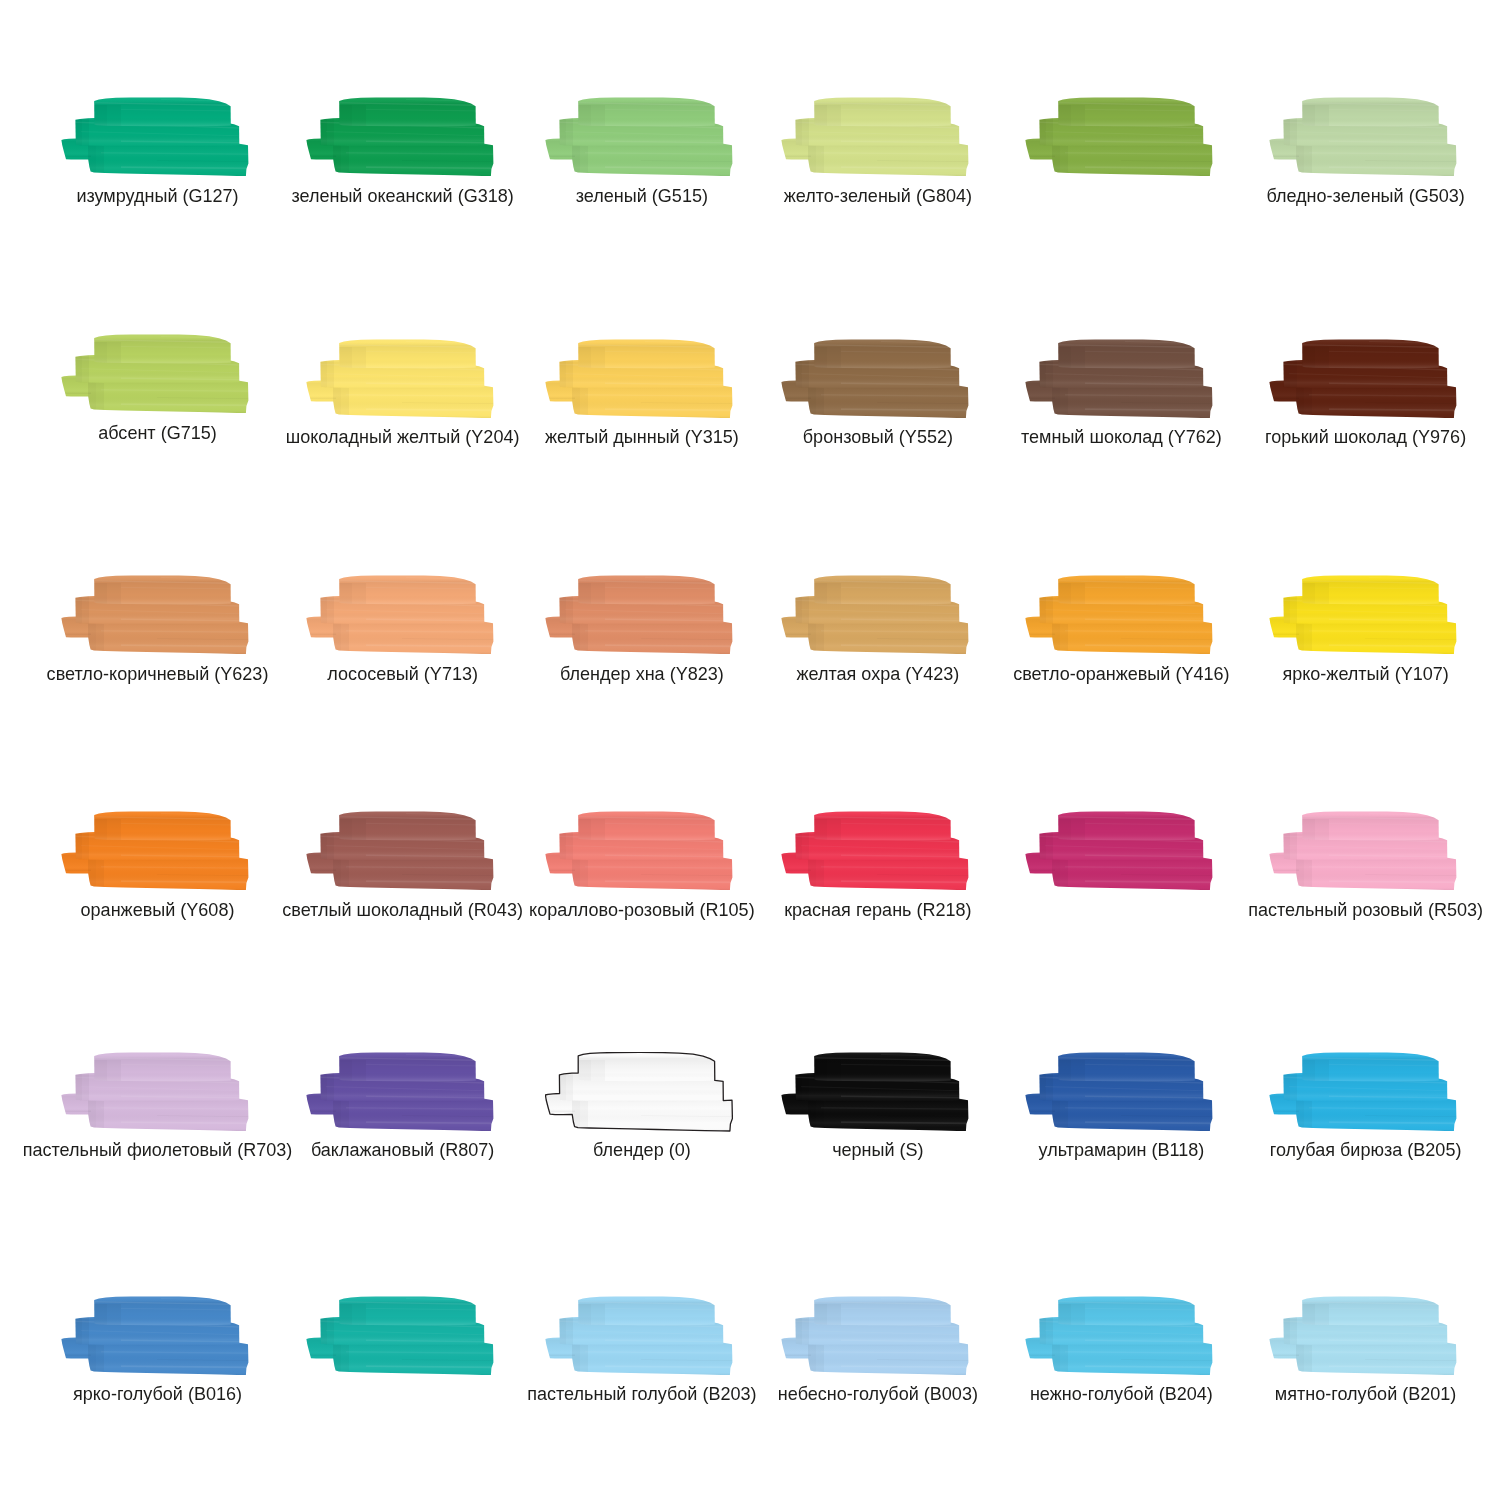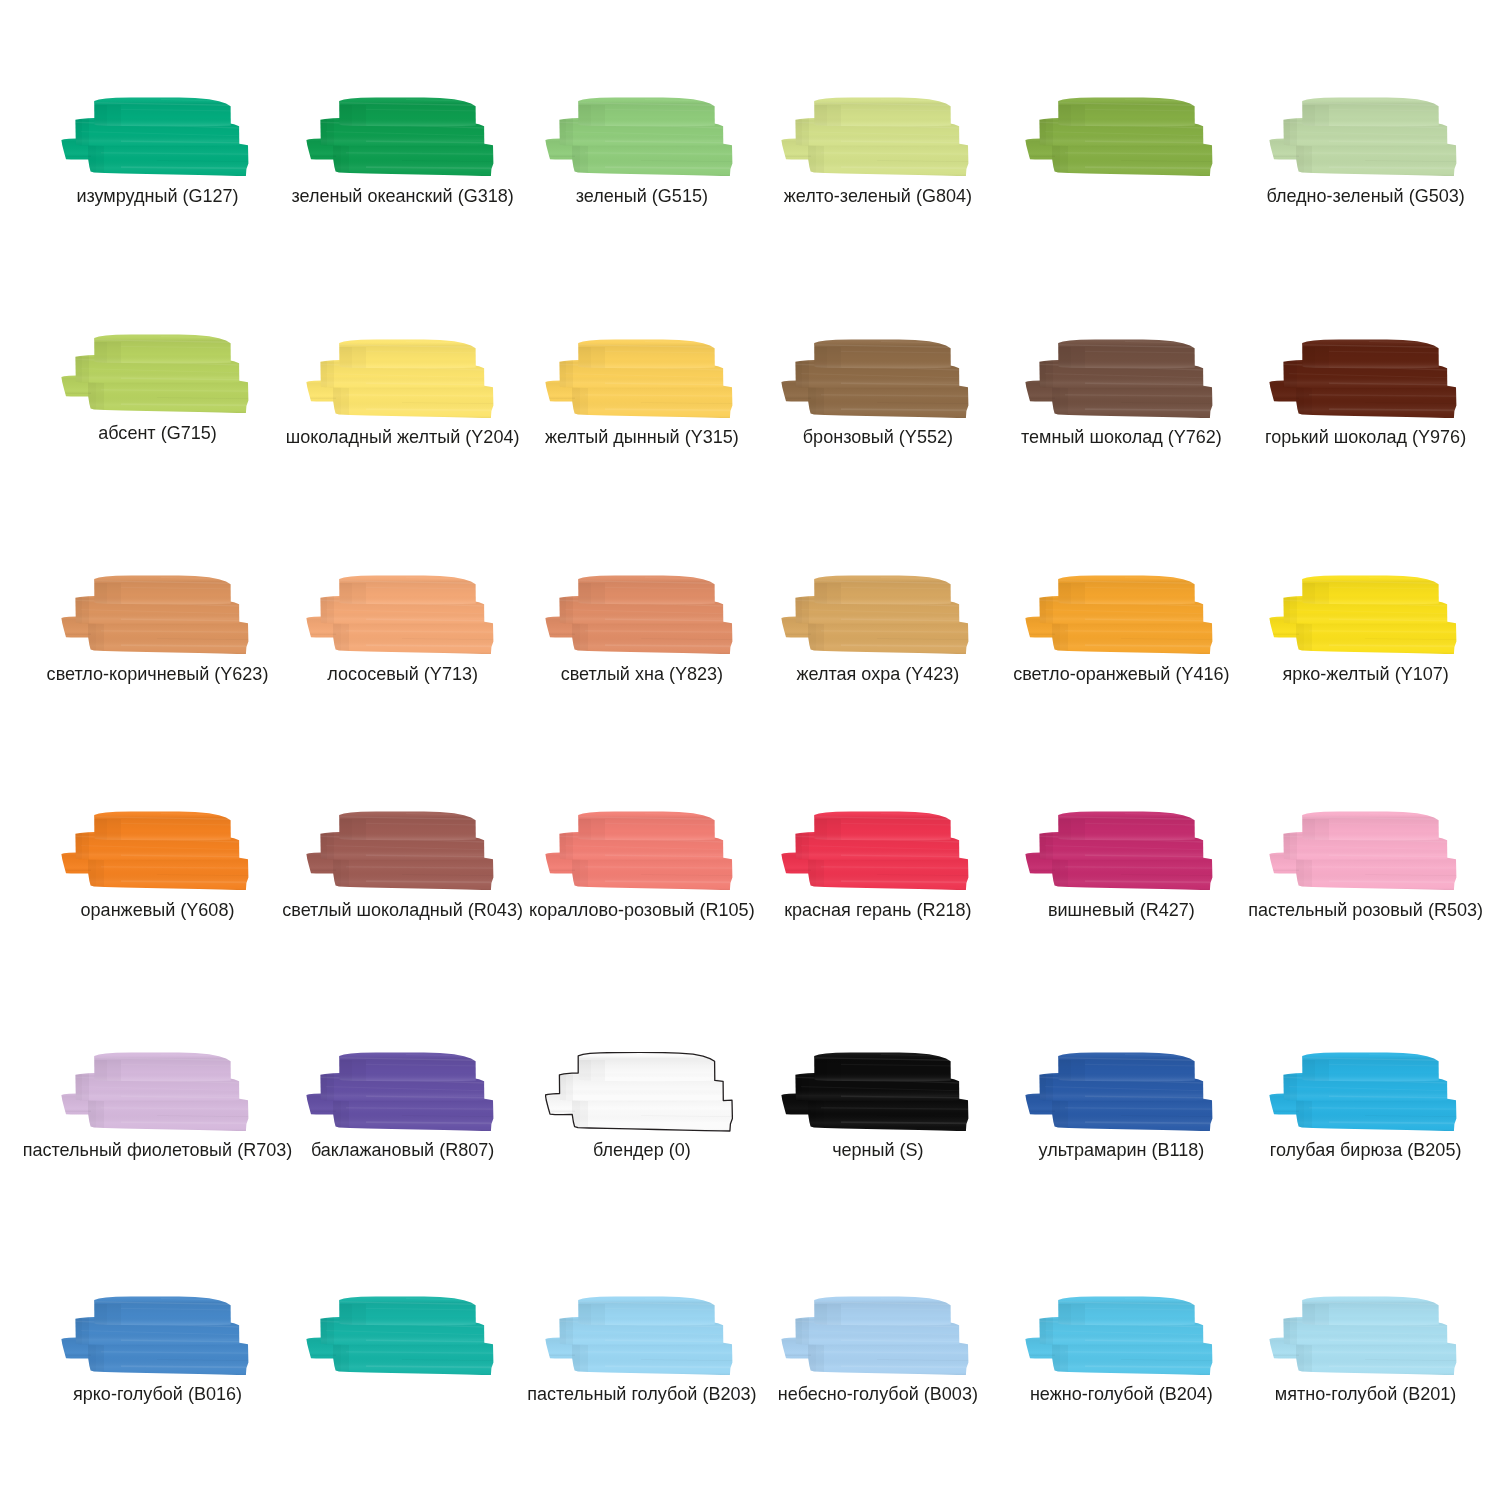--- a/index.html
+++ b/index.html
@@ -208,21 +208,21 @@
         </svg>
   </div>
   <div class="caption">лососевый (Y713)</div>
 </div>
 <div class="cell" style="left:545.4px;top:575.1px">
   <div class="swatch" style="color:#e08d67">
    <svg viewBox="0 0 188 80" xmlns="http://www.w3.org/2000/svg">
           <use href="#marker-swatch"></use>
         </svg>
   </div>
-  <div class="caption">светлый хна (Y823)</div>
+  <div class="caption">блендер хна (Y823)</div>
 </div>
 <div class="cell" style="left:781.4px;top:575.1px">
   <div class="swatch" style="color:#d7a761">
    <svg viewBox="0 0 188 80" xmlns="http://www.w3.org/2000/svg">
           <use href="#marker-swatch"></use>
         </svg>
   </div>
   <div class="caption">желтая охра (Y423)</div>
 </div>
 <div class="cell" style="left:1024.9px;top:575.1px">
@@ -272,21 +272,20 @@
         </svg>
   </div>
   <div class="caption">красная герань (R218)</div>
 </div>
 <div class="cell" style="left:1024.9px;top:811.4px">
   <div class="swatch" style="color:#c42c6e">
    <svg viewBox="0 0 188 80" xmlns="http://www.w3.org/2000/svg">
           <use href="#marker-swatch"></use>
         </svg>
   </div>
-  <div class="caption">вишневый (R427)</div>
 </div>
 <div class="cell" style="left:1269.1px;top:811.4px">
   <div class="swatch" style="color:#f8acc9">
    <svg viewBox="0 0 188 80" xmlns="http://www.w3.org/2000/svg">
           <use href="#marker-swatch"></use>
         </svg>
   </div>
   <div class="caption">пастельный розовый (R503)</div>
 </div>
 <div class="cell" style="left:61.0px;top:1051.6px">

